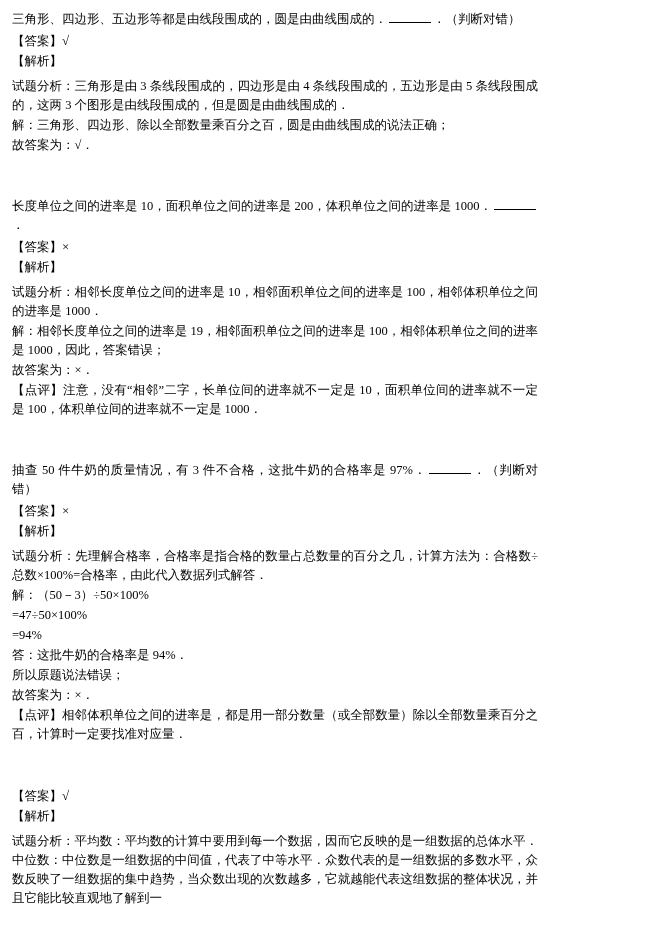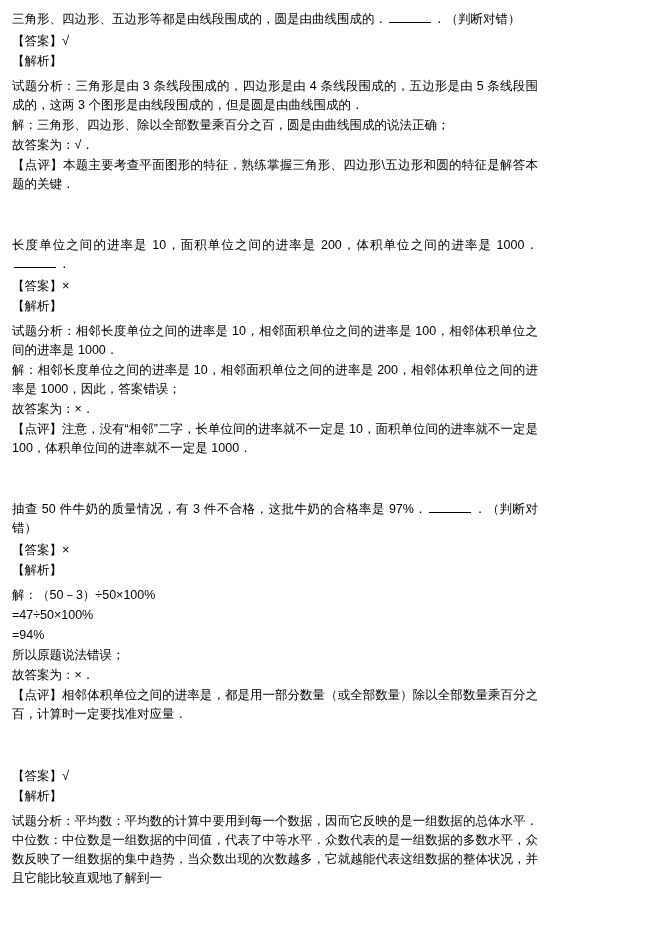--- a/index.html
+++ b/index.html
@@ -14,20 +14,21 @@
     font-size: 12.5px;
     color: #000000;
     overflow: hidden;
   }
   .page {
     box-sizing: border-box;
     width: 550px;
     height: 927px;
     padding: 10px 12px 0 12px;
     position: relative;
+    font-family: Liberation Serif, serif;
   }
   .question-block {
     margin-bottom: 22px;
   }
   .line {
     line-height: 19px;
     margin: 0 0 1px 0;
     text-align: justify;
     word-break: break-all;
   }
@@ -61,54 +62,55 @@
       <span>三角形、四边形、五边形等都是由线段围成的，圆是由曲线围成的．</span><span class="blankline"></span><span>．（判断对错）</span>
     </div>
     <div class="line">
       <span class="label">【答案】</span><span class="check">√</span>
     </div>
     <div class="line">【解析】</div>
     <div class="spacer-sm"></div>
     <div class="line">试题分析：三角形是由 3 条线段围成的，四边形是由 4 条线段围成的，五边形是由 5 条线段围成的，这两 3 个图形是由线段围成的，但是圆是由曲线围成的．</div>
     <div class="line">解：三角形、四边形、除以全部数量乘百分之百，圆是由曲线围成的说法正确；</div>
     <div class="line">故答案为：√．</div>
-    <div class="line">【点评】本题主要考查平面图形的特征，熟练掌握三角形、四边形\五边形和圆的特征是解答本题的关键．</div>
   </div>
 
   <div class="spacer-lg"></div>
 
   <div class="question-block">
     <div class="line stem">
       <span>长度单位之间的进率是 10，面积单位之间的进率是 200，体积单位之间的进率是 1000．</span><span class="blankline"></span><span>．</span>
     </div>
     <div class="line">
       <span class="label">【答案】</span><span class="check">×</span>
     </div>
     <div class="line">【解析】</div>
     <div class="spacer-sm"></div>
     <div class="line">试题分析：相邻长度单位之间的进率是 10，相邻面积单位之间的进率是 100，相邻体积单位之间的进率是 1000．</div>
-    <div class="line">解：相邻长度单位之间的进率是 10，相邻面积单位之间的进率是 200，相邻体积单位之间的进率是 1000，因此，答案错误；</div>
+    <div class="line">解：相邻长度单位之间的进率是 19，相邻面积单位之间的进率是 100，相邻体积单位之间的进率是 1000，因此，答案错误；</div>
     <div class="line">故答案为：×．</div>
     <div class="line">【点评】注意，没有“相邻”二字，长单位间的进率就不一定是 10，面积单位间的进率就不一定是 100，体积单位间的进率就不一定是 1000．</div>
   </div>
 
   <div class="spacer-lg"></div>
 
   <div class="question-block">
     <div class="line stem">
       <span>抽查 50 件牛奶的质量情况，有 3 件不合格，这批牛奶的合格率是 97%．</span><span class="blankline"></span><span>．（判断对错）</span>
     </div>
     <div class="line">
       <span class="label">【答案】</span><span class="check">×</span>
     </div>
     <div class="line">【解析】</div>
     <div class="spacer-sm"></div>
+    <div class="line">试题分析：先理解合格率，合格率是指合格的数量占总数量的百分之几，计算方法为：合格数÷总数×100%=合格率，由此代入数据列式解答．</div>
     <div class="line">解：（50－3）÷50×100%</div>
     <div class="line">=47÷50×100%</div>
     <div class="line">=94%</div>
+    <div class="line">答：这批牛奶的合格率是 94%．</div>
     <div class="line">所以原题说法错误；</div>
     <div class="line">故答案为：×．</div>
     <div class="line">【点评】相邻体积单位之间的进率是，都是用一部分数量（或全部数量）除以全部数量乘百分之百，计算时一定要找准对应量．</div>
   </div>
 
   <div class="spacer-lg"></div>
 
   <div class="question-block">
     <div class="line">
       <span class="label">【答案】</span><span class="check">√</span>

